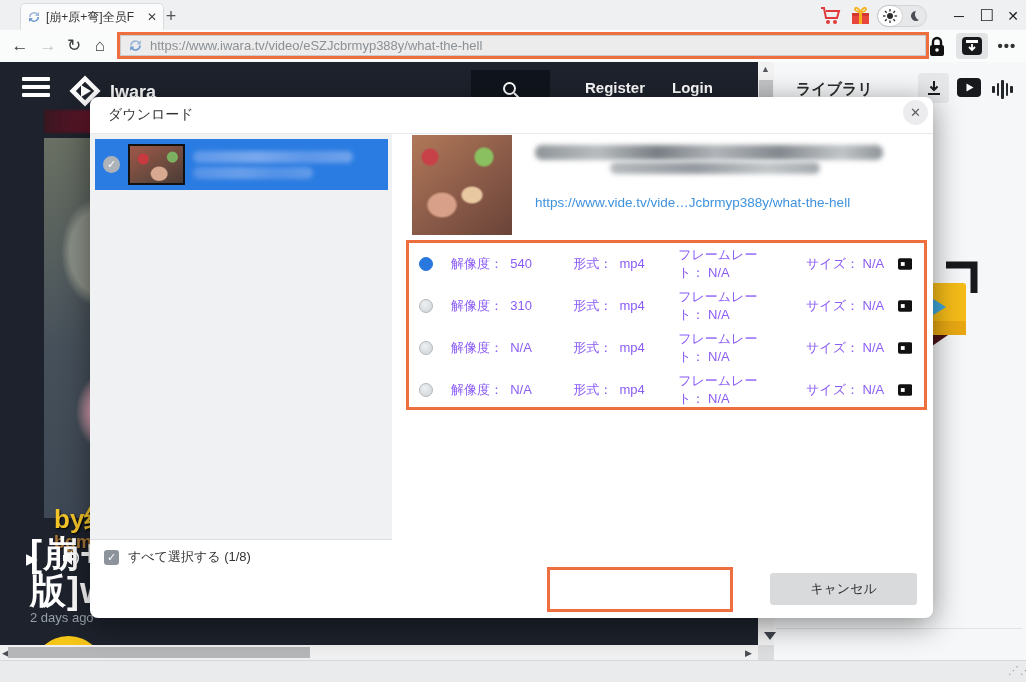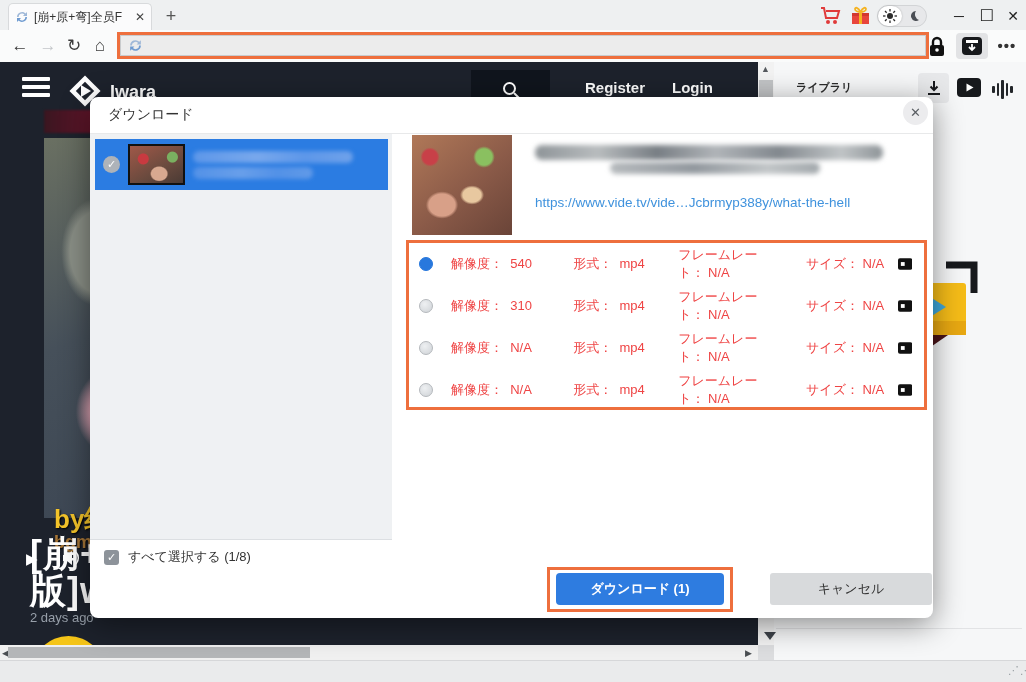--- a/index.html
+++ b/index.html
@@ -2,21 +2,21 @@
 <html><head>
 <meta charset="utf-8">
 <style>
   * { margin:0; padding:0; box-sizing:border-box; }
   html,body { width:1026px; height:682px; overflow:hidden; }
   body { font-family:"Liberation Sans","DejaVu Sans",sans-serif; position:relative; background:#f2f3f4; }
   .abs { position:absolute; }
 
   
   .tabstrip { left:0; top:0; width:1026px; height:30px; background:#eef0f1; }
-  .tab { left:8px; top:3px; width:144px; height:27px; background:#fbfbfc; border:1px solid #d8dadc; border-bottom:none; border-radius:5px 5px 0 0; display:flex; align-items:center; padding:0 6px; gap:5px; }
+  .tab { left:20px; top:3px; width:144px; height:27px; background:#fbfbfc; border:1px solid #d8dadc; border-bottom:none; border-radius:5px 5px 0 0; display:flex; align-items:center; padding:0 6px; gap:5px; }
   .tab-title { font-size:12px; color:#333; white-space:nowrap; overflow:hidden; width:96px; }
   .tab-close { font-size:12px; color:#444; font-weight:bold; cursor:default; }
   .newtab { left:160px; top:5px; width:22px; height:22px; font-size:18px; color:#555; text-align:center; line-height:22px; }
   .winbtn { top:6px; width:22px; height:20px; text-align:center; line-height:20px; color:#222; font-size:14px; }
   .togglepill { left:877px; top:5px; width:50px; height:22px; background:#e7e8ea; border:1px solid #d2d4d6; border-radius:11px; display:flex; }
   .toggle-seg { width:25px; height:20px; display:flex; align-items:center; justify-content:center; }
   .toggle-sun { background:#fff; border-radius:10px; box-shadow:0 0 2px rgba(0,0,0,.25); }
 
   .toolbar { left:0; top:30px; width:1026px; height:32px; background:#fafbfb; }
   .navbtn { top:33px; width:24px; height:26px; text-align:center; line-height:26px; font-size:17px; color:#3c3c3c; }
@@ -61,21 +61,21 @@
   
   .vscroll { left:758px; top:62px; width:16px; height:583px; background:#f2f2f2; }
   .vthumb { left:759px; top:80px; width:14px; height:18px; background:#c2c4c6; }
   .hscroll { left:0px; top:645px; width:758px; height:15px; background:#f0f0f0; }
   .hthumb { left:8px; top:647px; width:302px; height:11px; background:#b4b6b8; }
   .harr { top:648px; color:#4a4e52; font-size:9px; }
   .scroll-corner { left:758px; top:645px; width:16px; height:15px; background:#dcdddf; }
 
   
   .library { left:774px; top:62px; width:252px; height:598px; background:#f6f7f8; }
-  .lib-title { left:796px; top:80px; font-size:11px; font-weight:bold; color:#2c2c2c; }
+  .lib-title { left:796px; top:80px; font-size:15px; font-weight:bold; color:#2c2c2c; }
   .lib-dl { left:918px; top:73px; width:31px; height:30px; background:#e7e8ea; border-radius:4px; display:flex; align-items:center; justify-content:center; }
   .lib-video { left:957px; top:78px; }
   .lib-wave { left:992px; top:79px; display:flex; align-items:center; gap:2px; height:20px; }
   .lib-wave i { width:2.5px; background:#23262a; border-radius:1px; }
   .lib-caret { left:764px; top:632px; width:0; height:0; border-left:6px solid transparent; border-right:6px solid transparent; border-top:8px solid #3e434a; }
   .lib-sep { left:776px; top:628px; width:246px; height:1px; background:#e2e3e5; }
   .illus { left:906px; top:255px; width:84px; height:100px; }
 
   
   .statusbar { left:0; top:660px; width:1026px; height:22px; background:#eaebec; border-top:1px solid #d6d7d9; }
@@ -108,29 +108,29 @@
                 linear-gradient(140deg,#b07858,#8a5a48 55%,#6a4438); }
   .det-blur1 { left:445px; top:48px; width:348px; height:15px; border-radius:7px; background:linear-gradient(90deg,#8e9498,#b8bcbe 18%,#787e84 35%,#b0b4b8 52%,#82888e 70%,#c0c4c6 88%,#8e9498); filter:blur(2.5px); }
   .det-blur2 { left:520px; top:65px; width:210px; height:12px; border-radius:6px; background:linear-gradient(90deg,#b6babd,#92989e 40%,#c2c6c8 75%,#a2a8ac); filter:blur(2.5px); }
   .det-url { left:445px; top:98px; font-size:13.5px; color:#3f92dd; }
   .alloptions { left:0px; top:119px; width:820px; height:18px; display:flex; align-items:center; justify-content:flex-end; gap:8px; }
   .alloptions-label { font-size:13px; color:#5a5e63; }
   .toggle { width:35px; height:17px; background:#d7d9db; border-radius:9px; position:relative; }
   .toggle .knob { position:absolute; left:1px; top:1px; width:15px; height:15px; border-radius:50%; background:#fff; border:1px solid #c2c4c6; }
 
   .optbox { left:316px; top:143px; width:521px; height:170px; border:3px solid #ee6f3d; background:#fff; }
-  .optrow { display:flex; align-items:center; height:42px; padding:0 12px 0 10px; font-size:13px; color:#ef4444; }
+  .optrow { display:flex; align-items:center; height:42px; padding:0 12px 0 10px; font-size:13px; color:#8b5cf6; }
   .radio { width:14px; height:14px; border-radius:50%; background:radial-gradient(circle at 40% 35%, #eef0f2, #ced2d6); border:1px solid #b4b8bc; margin-right:18px; flex:none; }
   .radio.sel { background:#2878dd; border-color:#2878dd; }
   .optcol1 { width:128px; } .optcol2 { width:110px; } .optcol3 { width:134px; } .optcol4 { width:96px; }
   .cam { margin-left:auto; }
 
   .btn-frame { left:457px; top:470px; width:186px; height:45px; border:3px solid #ee6f3d; }
   .btn-dl { left:466px; top:476px; width:168px; height:32px; background:#2e7ce0; border-radius:4px; color:#fff; font-size:13px; font-weight:bold; text-align:center; line-height:32px; }
-  .btn-cancel { left:680px; top:476px; width:162px; height:32px; background:#d8dadc; border-radius:3px; color:#333; font-size:13px; text-align:center; line-height:32px; }
+  .btn-cancel { left:680px; top:476px; width:147px; height:32px; background:#d8dadc; border-radius:3px; color:#333; font-size:13px; text-align:center; line-height:32px; }
 
   svg { display:block; }
 </style>
 </head>
 <body>
 
 <div class="abs tabstrip"></div>
 <div class="abs tab">
   <svg width="14" height="14" viewBox="0 0 14 14">
       <path d="M12 7a5 5 0 0 1-8.5 3.5L2 12V8h4L4.6 9.4A3.4 3.4 0 0 0 10.4 7z" fill="#6f9bd1"></path>
@@ -184,20 +184,21 @@
 <div class="abs navbtn disabled" style="left:36px;">→</div>
 <div class="abs navbtn" style="left:62px;">↻</div>
 <div class="abs navbtn" style="left:88px;">⌂</div>
 
 <div class="abs addressbar">
   <div class="inner"></div>
   <svg width="15" height="15" viewBox="0 0 14 14">
       <path d="M12 7a5 5 0 0 1-8.5 3.5L2 12V8h4L4.6 9.4A3.4 3.4 0 0 0 10.4 7z" fill="#6f9bd1"></path>
       <path d="M2 7a5 5 0 0 1 8.5-3.5L12 2v4H8l1.4-1.4A3.4 3.4 0 0 0 3.6 7z" fill="#9fb8d8"></path>
     </svg>
+  <span class="url-text">https://www.iwara.tv/video/eSZJcbrmyp388y/what-the-hell</span>
 </div>
 <svg class="abs" style="left:928px; top:36px;" width="18" height="21" viewBox="0 0 18 21">
     <rect x="2" y="9" width="14" height="11" rx="2" fill="#111"></rect>
     <path d="M5 9V6a4 4 0 0 1 8 0v3" fill="none" stroke="#111" stroke-width="2.4"></path>
     <circle cx="9" cy="14" r="1.8" fill="#fff"></circle>
   </svg>
 <div class="abs dlmgr-btn">
   <svg width="20" height="18" viewBox="0 0 20 18">
       <rect x="0" y="0" width="20" height="18" rx="4" fill="#17191c"></rect>
       <rect x="4" y="3" width="12" height="3" fill="#fff"></rect>
@@ -355,15 +356,14 @@
       <div class="optcol3"><span>フレームレート：</span>&nbsp;<span>N/A</span></div>
       <div class="optcol4"><span>サイズ：</span>&nbsp;<span>N/A</span></div>
       <svg class="cam" width="15" height="12" viewBox="0 0 15 12">
           <rect width="15" height="12" rx="2" fill="#111"></rect>
           <rect x="3" y="4" width="4" height="4" fill="#fff"></rect>
         </svg>
     </div>
   </div>
 
   <div class="abs btn-frame"></div>
-  <div class="abs btn-dl">ダウンロード (1)</div>
   <div class="abs btn-cancel">キャンセル</div>
 </div>
 
 </body></html>

